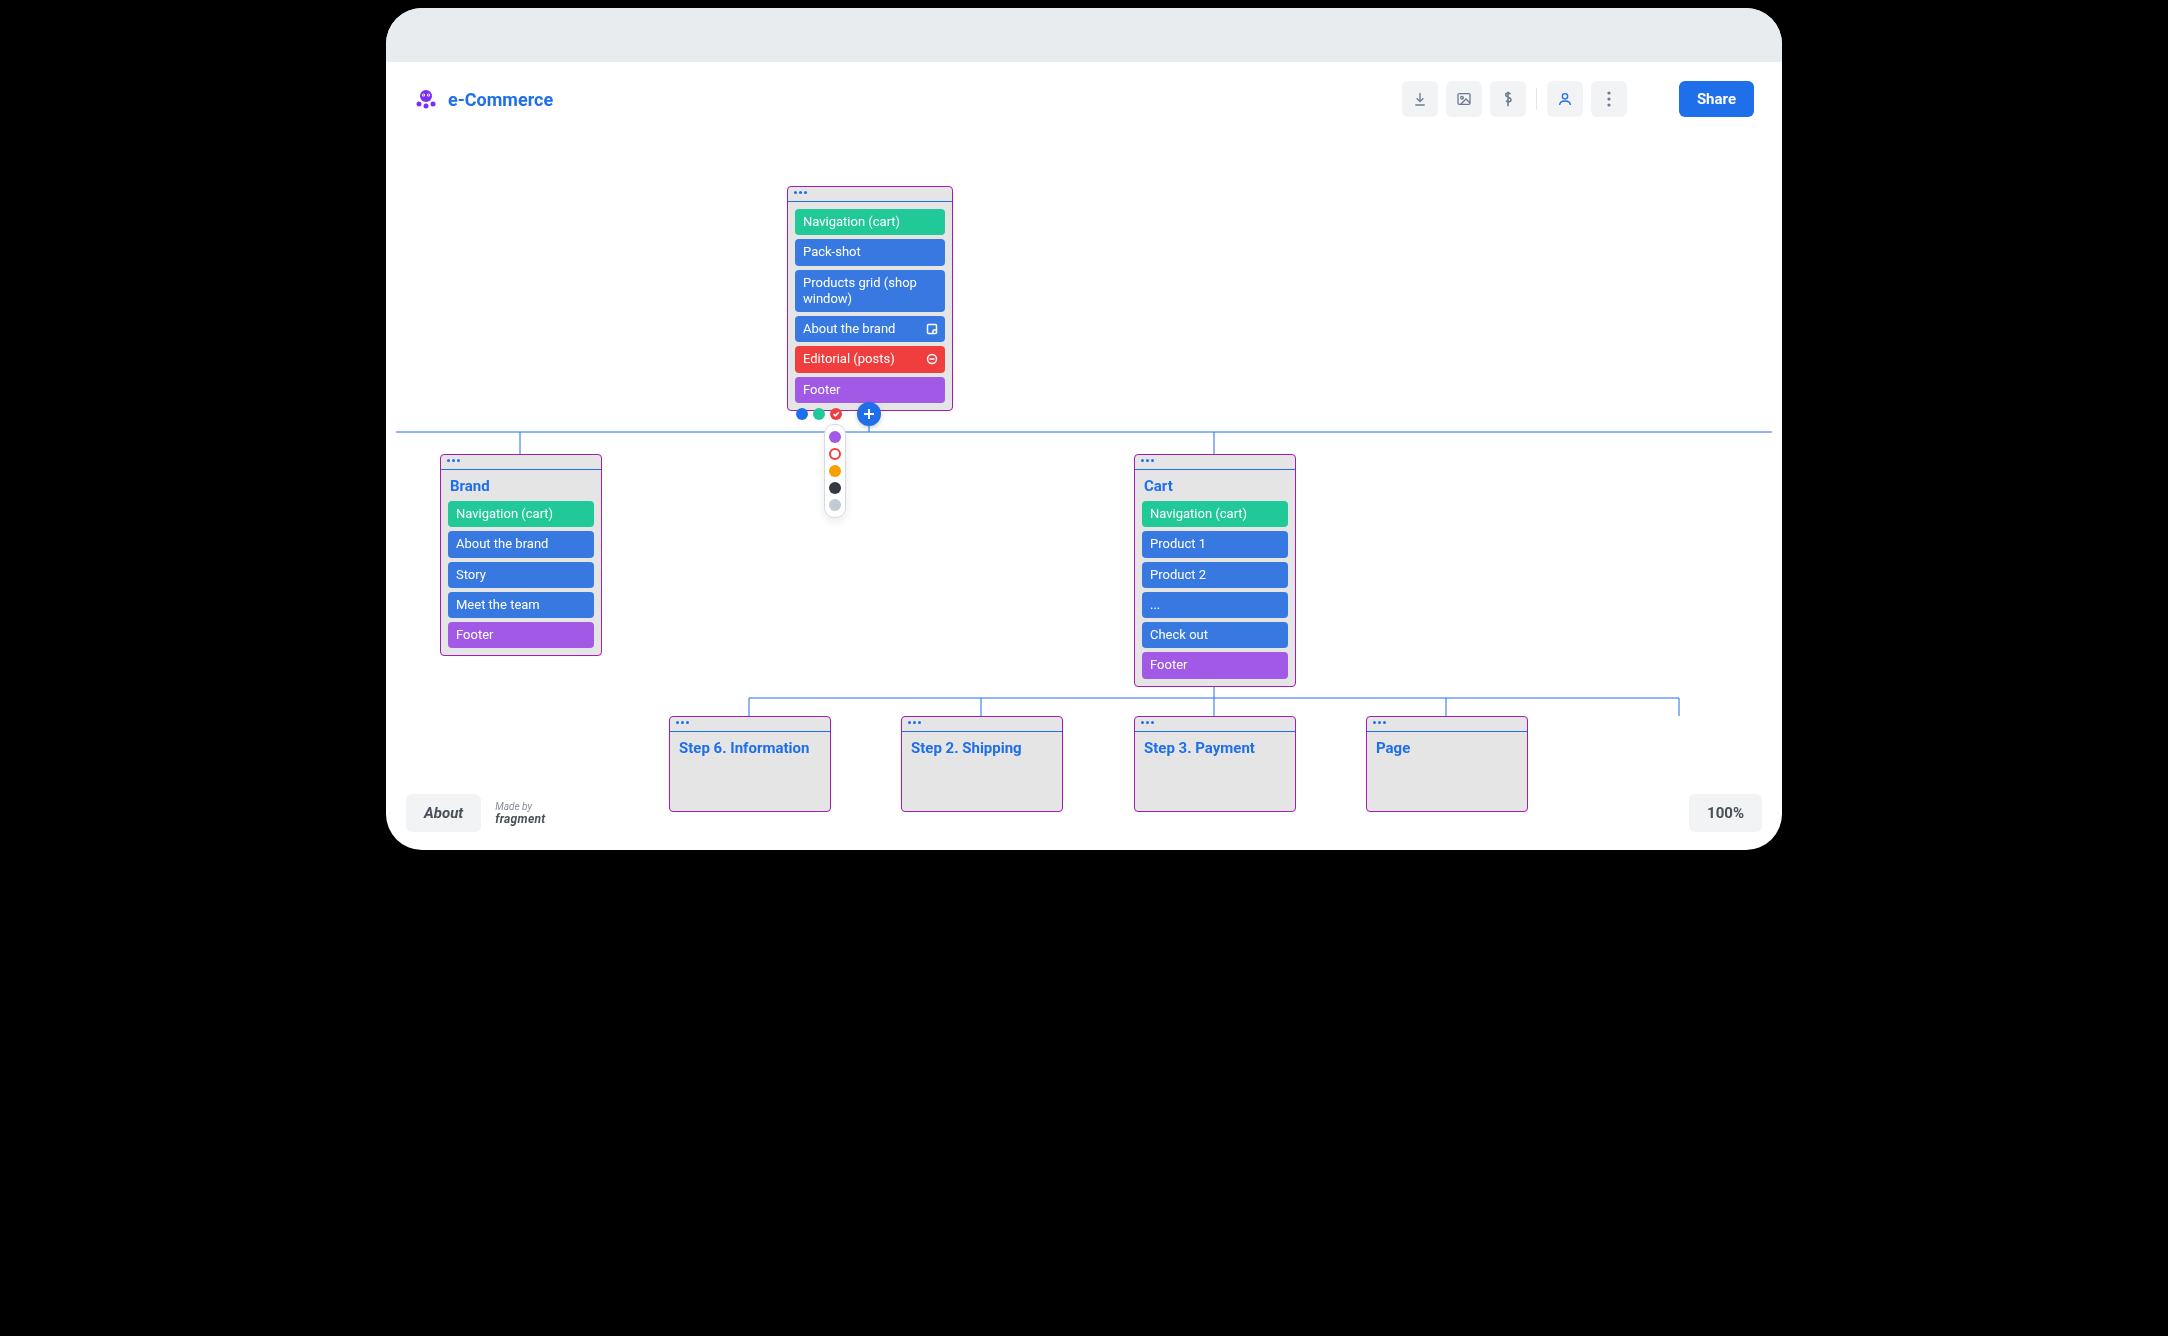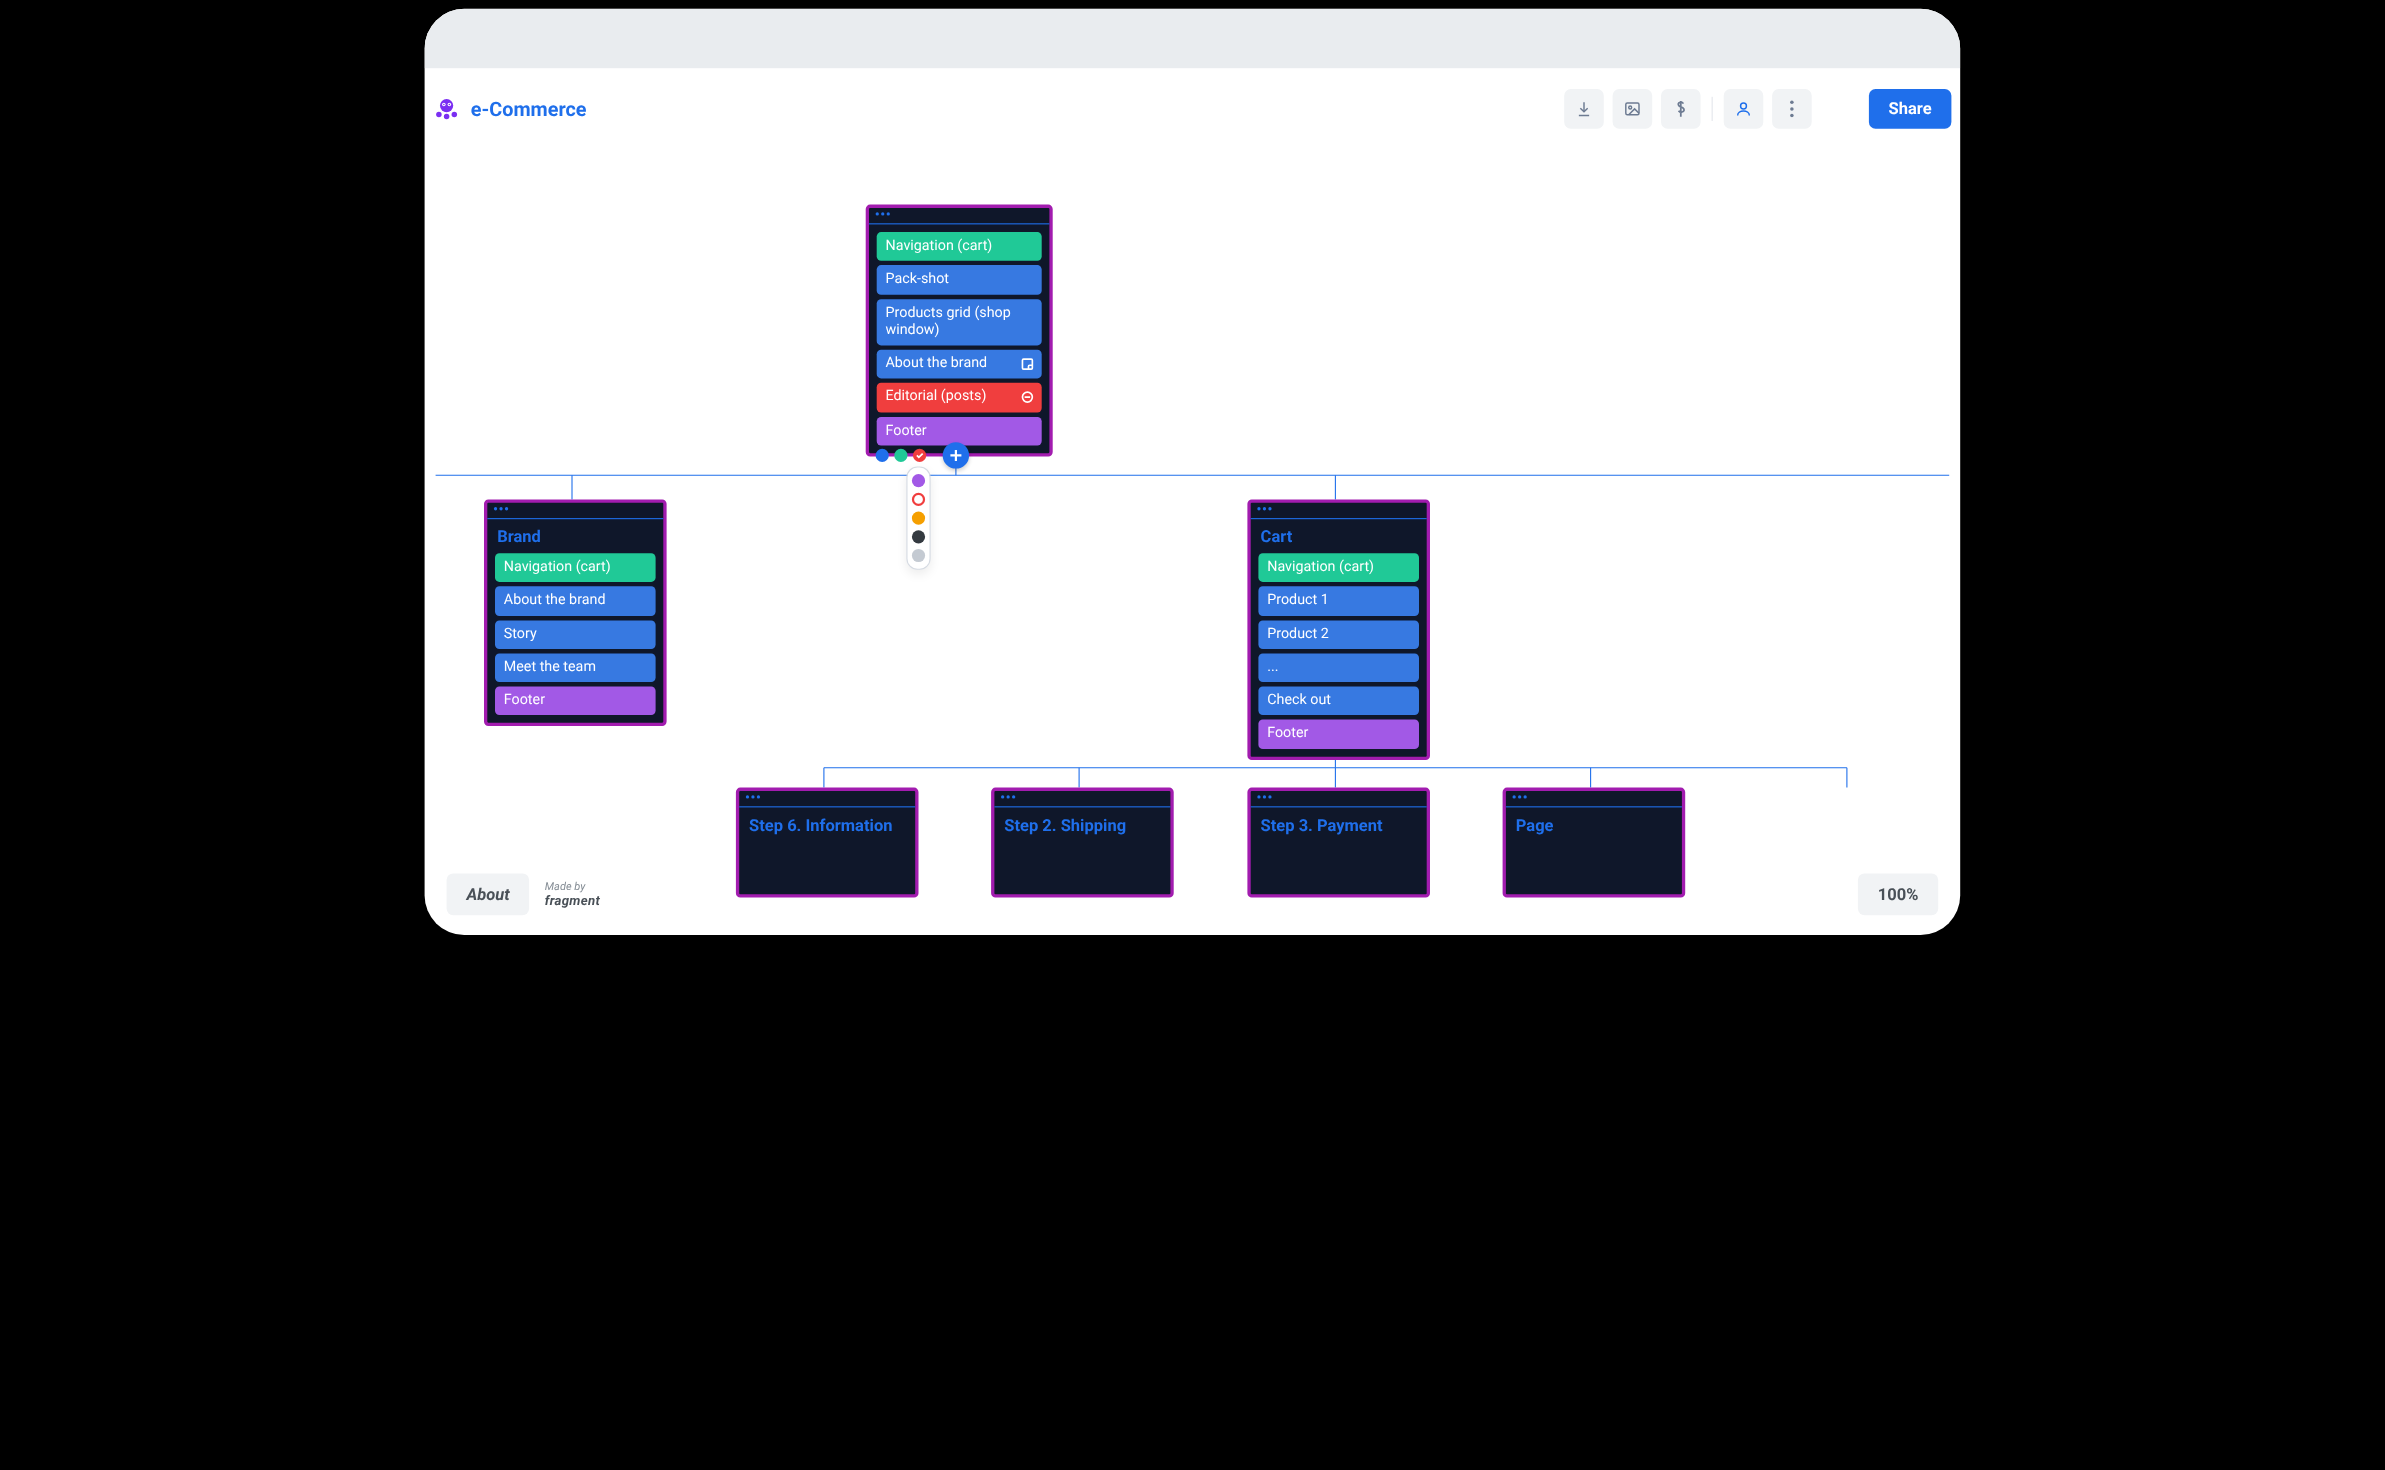--- a/index.html
+++ b/index.html
@@ -1,33 +1,33 @@
 <!DOCTYPE html>
 <html><head>
 <meta charset="utf-8">
 <style>
 html,body{margin:0;padding:0;height:100%;font-family:-apple-system,BlinkMacSystemFont,"Segoe UI",Roboto,Helvetica,Arial,sans-serif;background:#000;}
 .device{position:relative;width:1396px;height:842px;margin:8px auto;background:#fff;border-radius:36px;box-shadow:0 0 0 14px #000;overflow:hidden;}
 .topbar{height:54px;background:#E9ECEF;}
-.header{height:74px;display:flex;align-items:center;padding:0 8px;}
+.header{height:74px;display:flex;align-items:center;padding:0 28px;}
 .logo{display:flex;align-items:center;gap:10px;}
 .logo-icon svg{display:block;}
 .project-title{font-size:18px;font-weight:700;color:#1F6FEB;}
 .spacer{flex:1;}
 .toolbar{display:flex;align-items:center;gap:8px;}
 .tool-btn{width:36px;height:36px;border-radius:6px;background:#F1F3F5;display:flex;align-items:center;justify-content:center;color:#6D7B92;cursor:pointer;}
 .tool-btn svg{display:block;}
 .divider{width:1px;height:22px;background:#E3E6EB;margin:0 2px;}
 .share-btn{height:36px;padding:0 18px;border-radius:6px;background:#1F6FEB;color:#fff;font-weight:700;font-size:15px;display:flex;align-items:center;cursor:pointer;margin-left:44px;}
 
 .canvas{position:relative;height:calc(100% - 128px);}
 .connectors{position:absolute;inset:0;pointer-events:none;}
 .connectors line,.connectors polyline{stroke:#1F6FEB;stroke-width:1;fill:none;}
 
-.card{position:absolute;border:3px solid #a21caf;border-radius:4px;background:#0f172a;}
+.card{position:absolute;border:1px solid #a21caf;border-radius:4px;background:#e5e5e5;}
 .card-chrome{height:14px;border-bottom:1px solid #1F6FEB;position:relative;}
 .dots3{position:absolute;left:6px;top:4px;display:flex;gap:2px;}
 .dots3 span{width:3px;height:3px;border-radius:50%;background:#1F6FEB;}
 .card-body{padding:7px;}
 .card-title{font-size:15px;font-weight:700;color:#1F6FEB;margin:0 0 6px 2px;}
 .block{border-radius:4px;padding:5px 8px;font-size:13px;color:#fff;margin-bottom:4px;line-height:1.25;position:relative;}
 .block:last-child{margin-bottom:0;}
 .c-teal{background:#20C997;}
 .c-blue{background:#3779E1;}
 .c-purple{background:#A259E6;}

